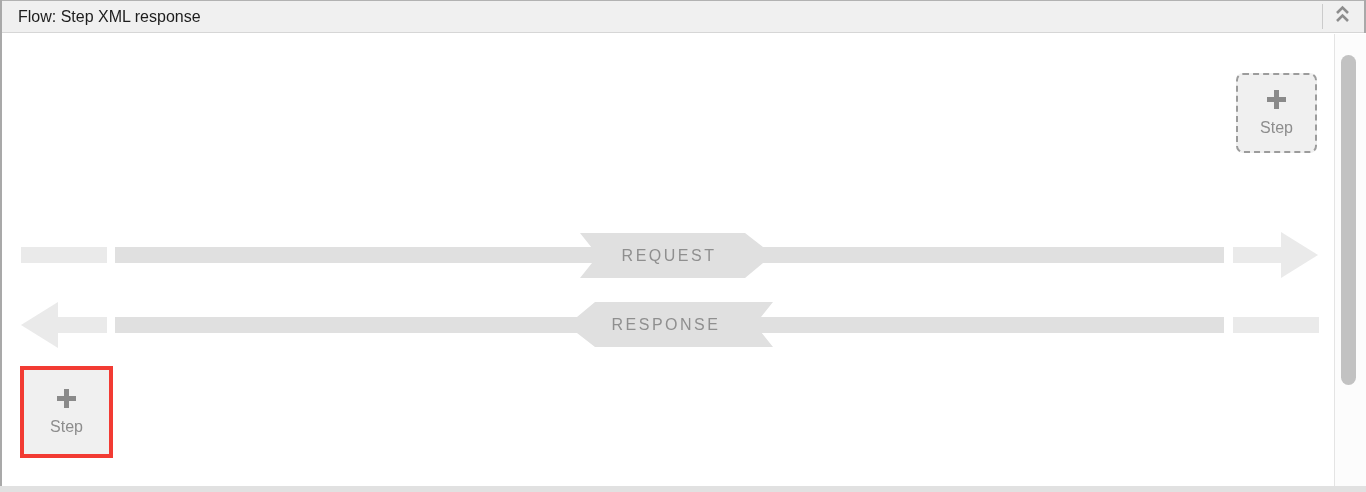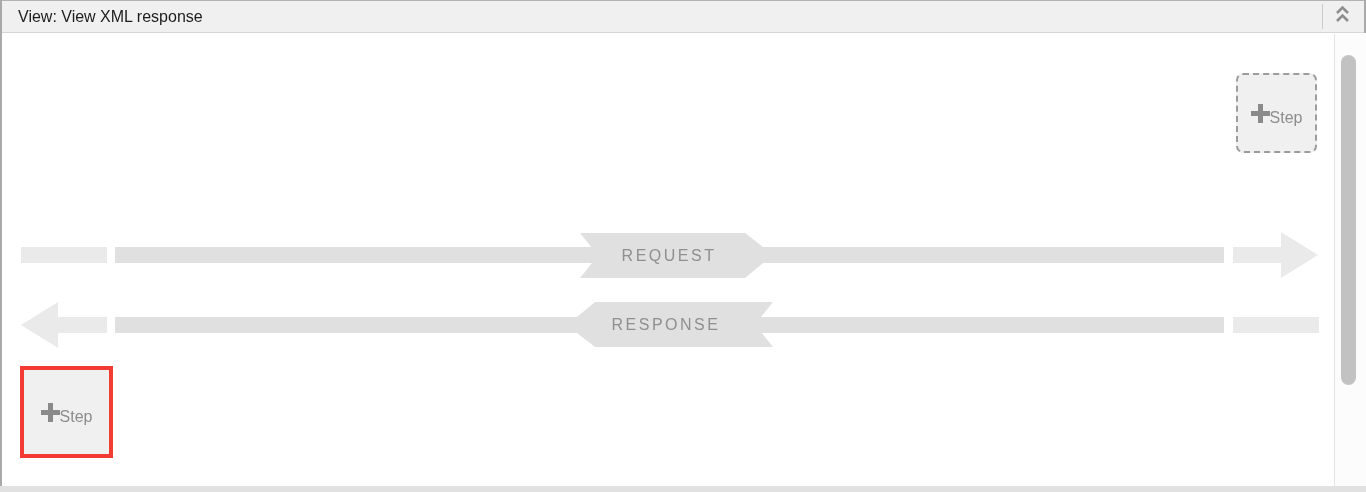--- a/index.html
+++ b/index.html
@@ -50,21 +50,21 @@
   .ribbon-req{left:580px;top:233px;}
   .ribbon-resp{left:577px;top:302px;}
   .ribbon polygon{fill:var(--bar-gray,#e0e0e0);}
   .ribbon text{
     font-family:"Liberation Sans", sans-serif;font-size:16px;
     letter-spacing:2.5px;fill:var(--label-gray,#8f8f8f);
   }
   
   .step-btn{
     box-sizing:border-box;background:var(--step-bg,#f0f0f0);
-    display:flex;flex-direction:row;align-items:center;justify-content:center;
+    display:flex;flex-direction:column;align-items:center;justify-content:center;
     cursor:pointer;
   }
   .step-top{left:1236px;top:73px;width:81px;height:80px;border:2px dashed #9c9c9c;border-radius:7px;}
   .step-bottom{left:20px;top:366px;width:93px;height:92px;border:4px solid var(--highlight-red,#f23b33);}
   .plus-icon{position:relative;width:19px;height:19px;}
   .plus-icon::before,.plus-icon::after{content:"";position:absolute;background:#8a8a8a;}
   .plus-icon::before{left:0;top:7px;width:19px;height:5px;}
   .plus-icon::after{left:7px;top:0;width:5px;height:19px;}
   .step-label{margin-top:10px;font-size:16px;color:#8d8d8d;}
   
@@ -78,21 +78,21 @@
 <body>
 
 <div class="screen">
 
   <div class="abs edge-top"></div>
   <div class="abs edge-left"></div>
   <div class="abs edge-right-header"></div>
   <div class="abs edge-bottom"></div>
 
   <div class="abs titlebar">
-    <div class="titlebar-title">View: View XML response</div>
+    <div class="titlebar-title">Flow: Step XML response</div>
     <div class="titlebar-sep"></div>
     <div class="collapse-btn">
       <span>
         <svg width="15" height="19" viewBox="0 0 15 19">
           <polyline points="2,8 7.5,2.5 13,8" fill="none" stroke="#8d8d8d" stroke-width="2.6"></polyline>
           <polyline points="2,16 7.5,10.5 13,16" fill="none" stroke="#8d8d8d" stroke-width="2.6"></polyline>
         </svg>
       </span>
     </div>
   </div>

